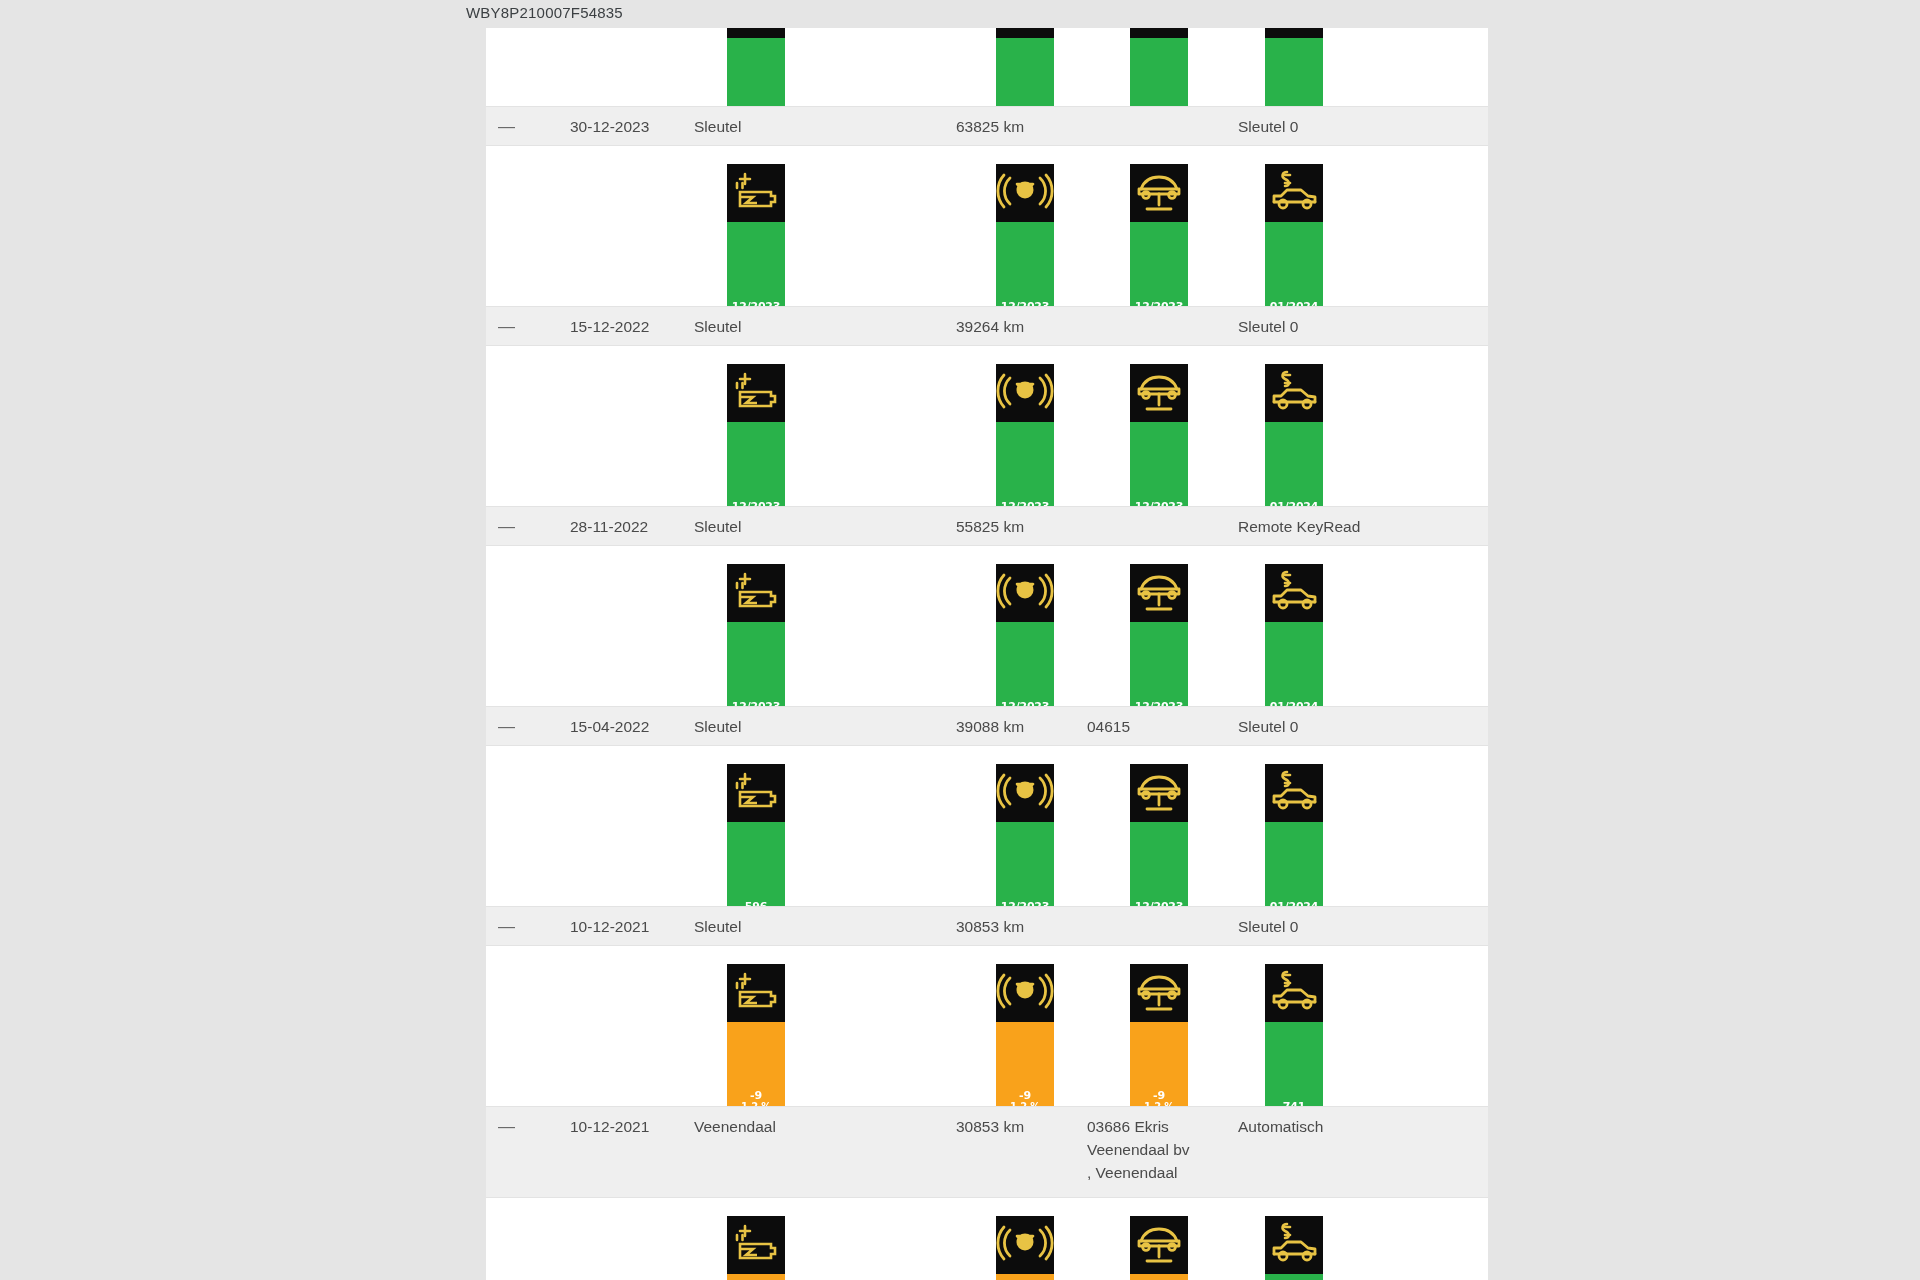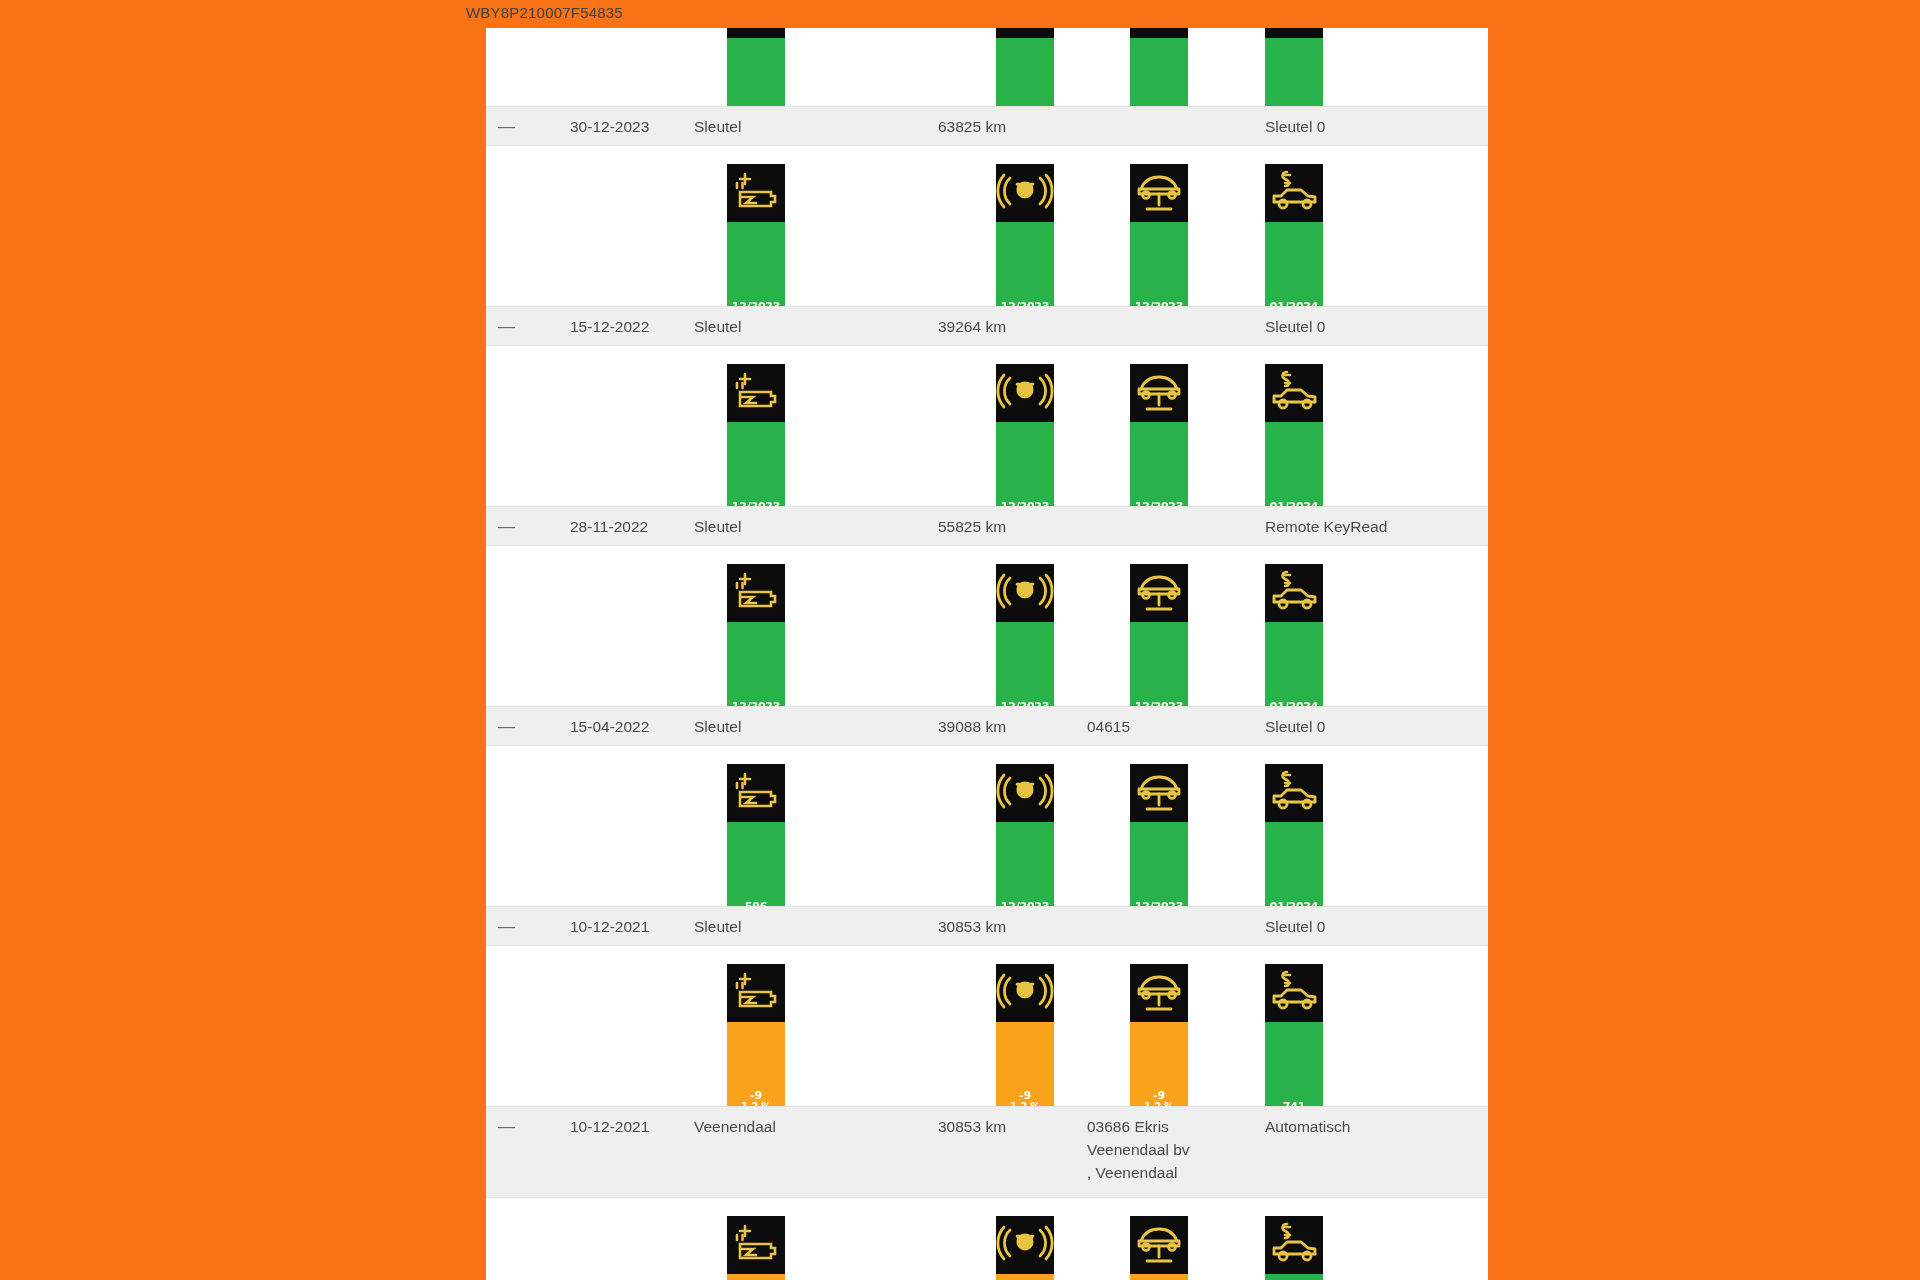--- a/index.html
+++ b/index.html
@@ -9,21 +9,21 @@
     width: 1920px; height: 1280px;
     background: #ffffff;
     font-family: "Liberation Sans", sans-serif;
     overflow: hidden;
   }
 
   .page {
     position: relative;
     width: 1920px;
     height: 1280px;
-    background: #f97316;
+    background: #e5e5e5;
   }
 
   
   .vin-header {
     position: absolute;
     left: 466px;
     top: 4px;
     font-size: 15px;
     color: #3c4043;
     letter-spacing: 0.2px;
@@ -121,23 +121,23 @@
 
   .cell {
     position: absolute;
     top: 9px;
     white-space: pre-line;
     line-height: 1.48;
   }
   .c-toggle { left: 12px;  top: 7px; width: 26px; color: #666; font-size: 17px; }
   .c-date   { left: 84px;  width: 110px; }
   .c-type   { left: 208px; width: 180px; }
-  .c-km     { left: 452px; width: 120px; }
+  .c-km     { left: 470px; width: 120px; }
   .c-dealer { left: 601px; width: 130px; }
-  .c-source { left: 752px; width: 240px; margin-left: 27px; }
+  .c-source { left: 752px; width: 240px; }
 </style>
 </head>
 <body>
 
 <div class="page">
 
   <div class="vin-header">WBY8P210007F54835</div>
 
   <div class="content">
     <div class="top-rule"></div>

